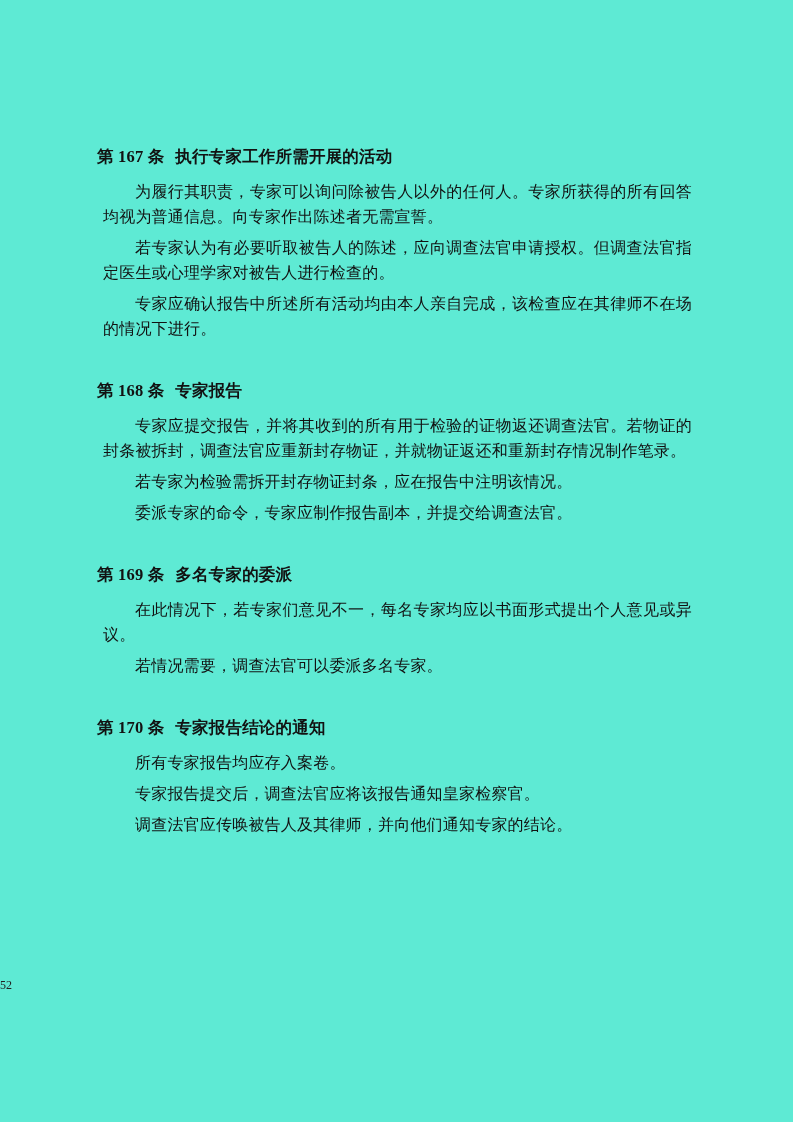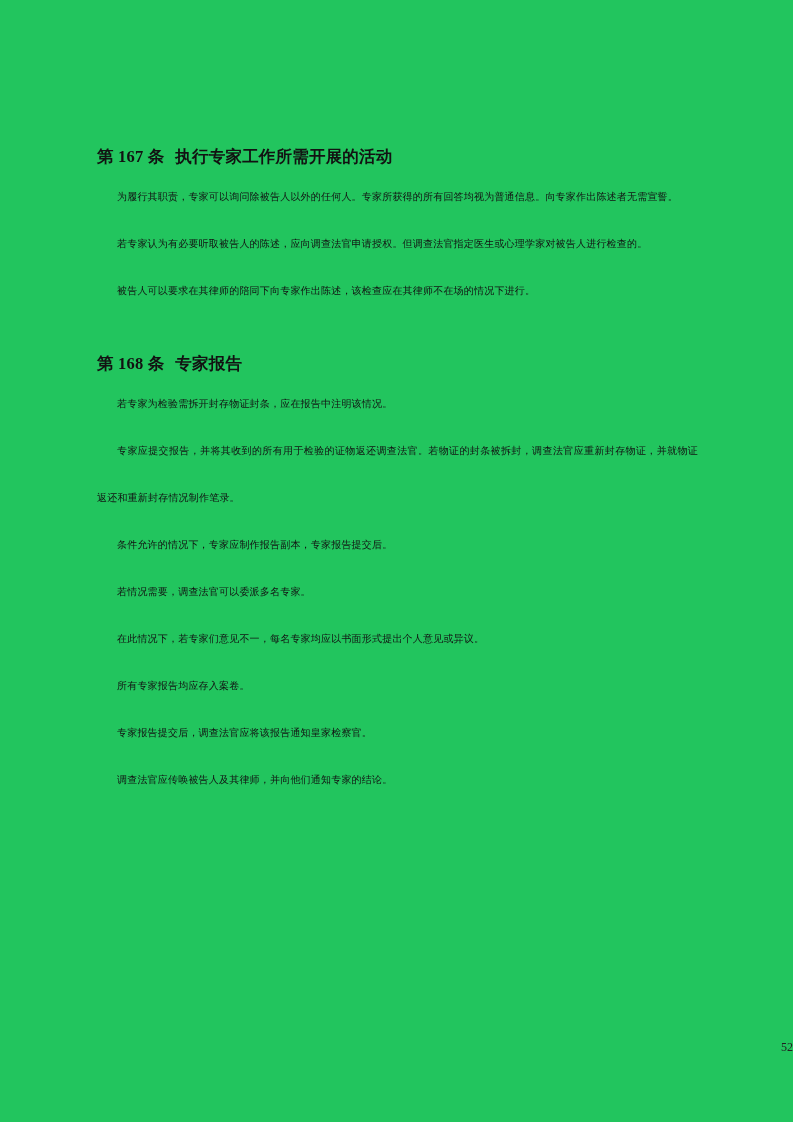--- a/index.html
+++ b/index.html
@@ -4,89 +4,97 @@
 <style>
   html, body {
     margin: 0;
     padding: 0;
     background: #ffffff;
   }
   .page {
     position: relative;
     width: 793px;
     height: 1122px;
-    background: #22c55e;
+    background: #5eead4;
     box-sizing: border-box;
     padding: 140px 95px 0 97px;
     font-family: "Liberation Serif", "DejaVu Serif", serif;
     color: #121212;
     overflow: hidden;
   }
   .article { margin: 0; }
   .article-heading {
     margin: 0;
     font-size: 16.5px;
     font-weight: bold;
     line-height: 33px;
     white-space: nowrap;
     letter-spacing: 0.2px;
   }
   .article + .article .article-heading {
     margin-top: 33px;
   }
   .art-title { margin-left: 0.4em; }
   .body-para {
-    margin: 0;
-    font-size: 10px;
-    line-height: 47px;
+    margin: 6px;
+    font-size: 16px;
+    line-height: 25px;
     text-align: justify;
     text-indent: 2em;
     letter-spacing: 0.2px;
   }
   .page-footer {
     position: absolute;
-    top: 1038px;
+    top: 976px;
     left: 0;
     width: 100%;
-    text-align: right;
+    text-align: left;
     font-size: 12px;
     line-height: 18px;
     color: #222222;
   }
 </style>
 </head>
 <body>
 
 <div class="page">
 
   <section class="article">
     <h2 class="article-heading">
       <span class="art-num">第 167 条</span>
       <span class="art-title">执行专家工作所需开展的活动</span>
     </h2>
     <p class="body-para">为履行其职责，专家可以询问除被告人以外的任何人。专家所获得的所有回答均视为普通信息。向专家作出陈述者无需宣誓。</p>
     <p class="body-para">若专家认为有必要听取被告人的陈述，应向调查法官申请授权。但调查法官指定医生或心理学家对被告人进行检查的。</p>
-    <p class="body-para">被告人可以要求在其律师的陪同下向专家作出陈述，该检查应在其律师不在场的情况下进行。</p>
+    <p class="body-para">专家应确认报告中所述所有活动均由本人亲自完成，该检查应在其律师不在场的情况下进行。</p>
   </section>
 
   <section class="article">
     <h2 class="article-heading">
       <span class="art-num">第 168 条</span>
       <span class="art-title">专家报告</span>
     </h2>
+    <p class="body-para">专家应提交报告，并将其收到的所有用于检验的证物返还调查法官。若物证的封条被拆封，调查法官应重新封存物证，并就物证返还和重新封存情况制作笔录。</p>
     <p class="body-para">若专家为检验需拆开封存物证封条，应在报告中注明该情况。</p>
-    <p class="body-para">专家应提交报告，并将其收到的所有用于检验的证物返还调查法官。若物证的封条被拆封，调查法官应重新封存物证，并就物证返还和重新封存情况制作笔录。</p>
-    <p class="body-para">条件允许的情况下，专家应制作报告副本，专家报告提交后。</p>
+    <p class="body-para">委派专家的命令，专家应制作报告副本，并提交给调查法官。</p>
   </section>
 
   <section class="article">
+    <h2 class="article-heading">
+      <span class="art-num">第 169 条</span>
+      <span class="art-title">多名专家的委派</span>
+    </h2>
+    <p class="body-para">在此情况下，若专家们意见不一，每名专家均应以书面形式提出个人意见或异议。</p>
     <p class="body-para">若情况需要，调查法官可以委派多名专家。</p>
-    <p class="body-para">在此情况下，若专家们意见不一，每名专家均应以书面形式提出个人意见或异议。</p>
   </section>
 
   <section class="article">
+    <h2 class="article-heading">
+      <span class="art-num">第 170 条</span>
+      <span class="art-title">专家报告结论的通知</span>
+    </h2>
     <p class="body-para">所有专家报告均应存入案卷。</p>
     <p class="body-para">专家报告提交后，调查法官应将该报告通知皇家检察官。</p>
     <p class="body-para">调查法官应传唤被告人及其律师，并向他们通知专家的结论。</p>
   </section>
 
   <div class="page-footer">52</div>
 </div>
 
 </body></html>

